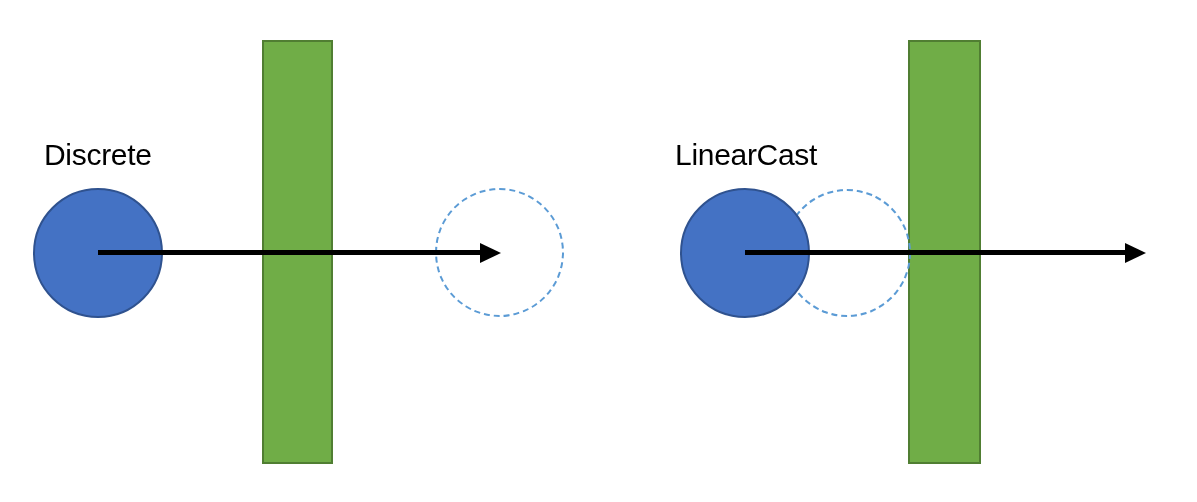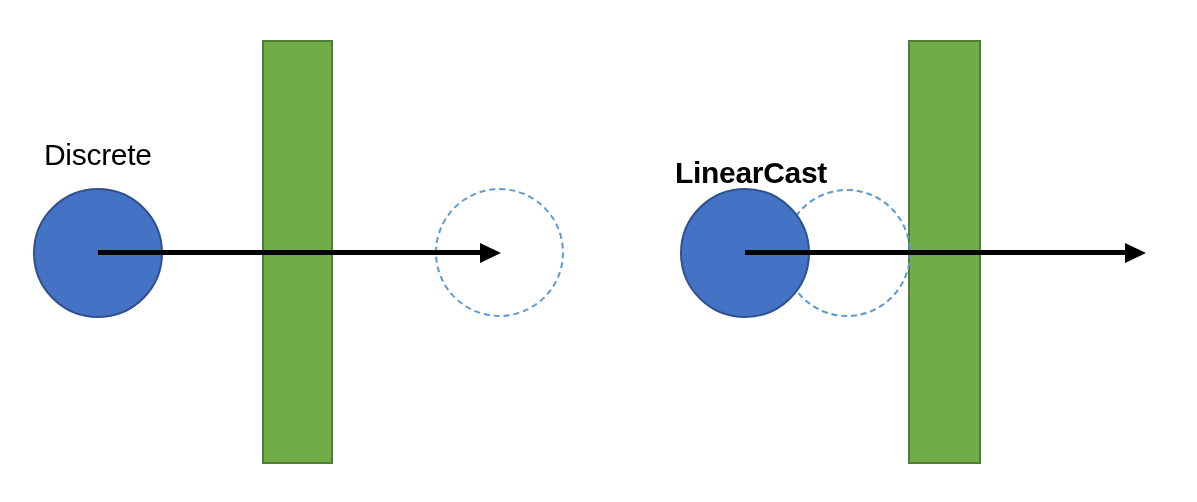--- a/index.html
+++ b/index.html
@@ -70,21 +70,21 @@
 
   
   #discrete-label   {left:44px;  top:138px;}
   #discrete-body    {left:33px;  top:188px;}
   #discrete-wall    {left:262px; width:71px;}
   #discrete-ghost   {left:435px; top:188px;}
   #discrete-line    {left:98px;  top:250px; width:383px;}
   #discrete-head    {left:480px; top:243px;}
 
   
-  #linearcast-label {left:675px; top:156px;font-weight:bold;}
+  #linearcast-label {left:675px; top:138px;}
   #linearcast-body  {left:680px; top:188px;}
   #linearcast-ghost {left:783px; top:189px; width:128px; height:128px;}
   #linearcast-wall  {left:908px; width:73px;}
   #linearcast-line  {left:745px; top:250px; width:381px;}
   #linearcast-head  {left:1125px; top:243px;}
 </style>
 </head>
 <body>
 
 <div class="canvas">

